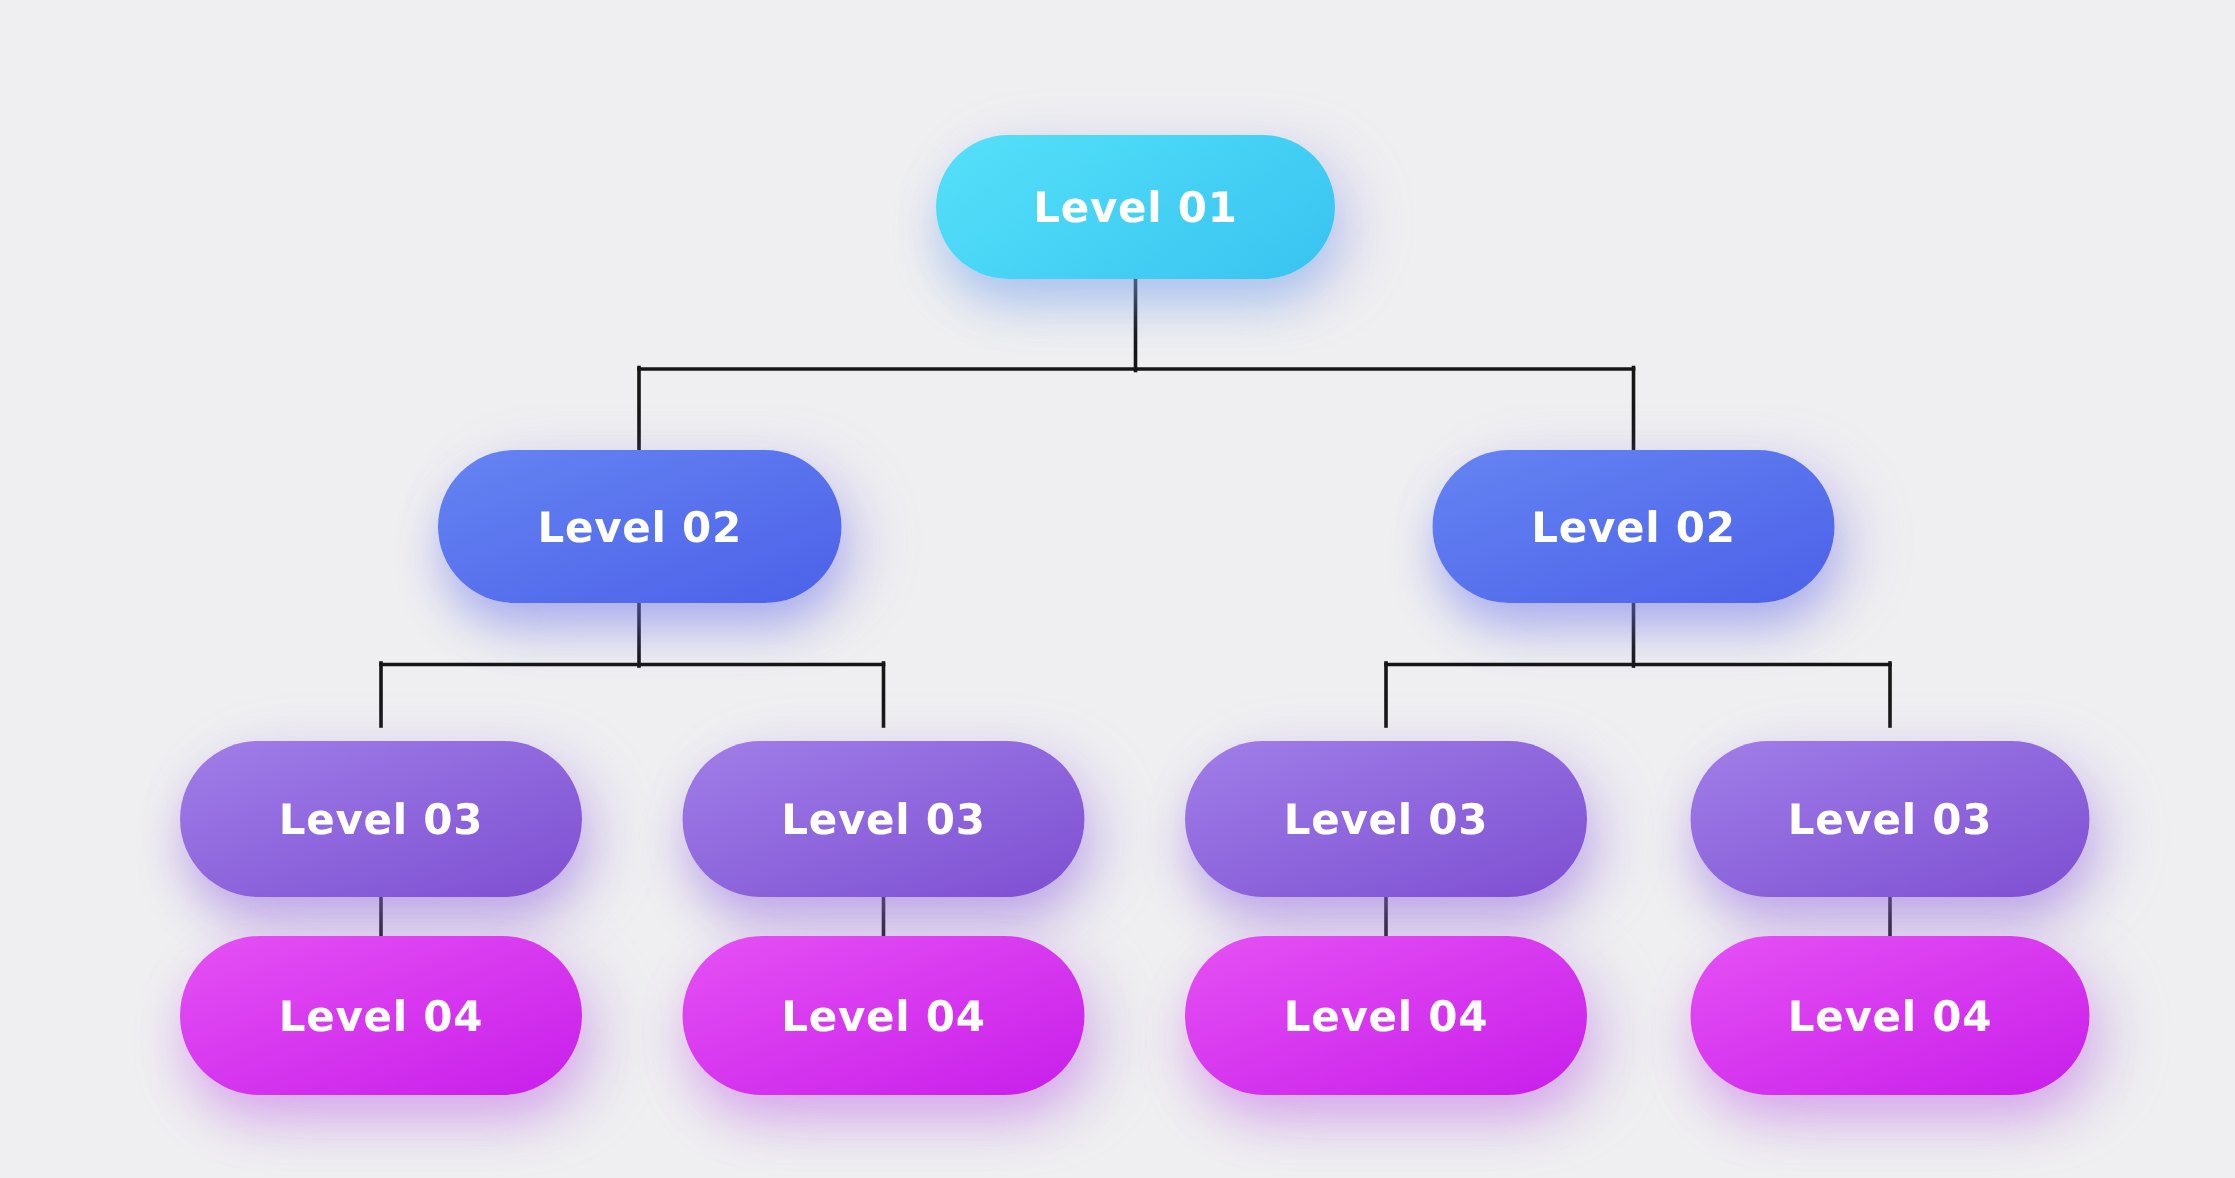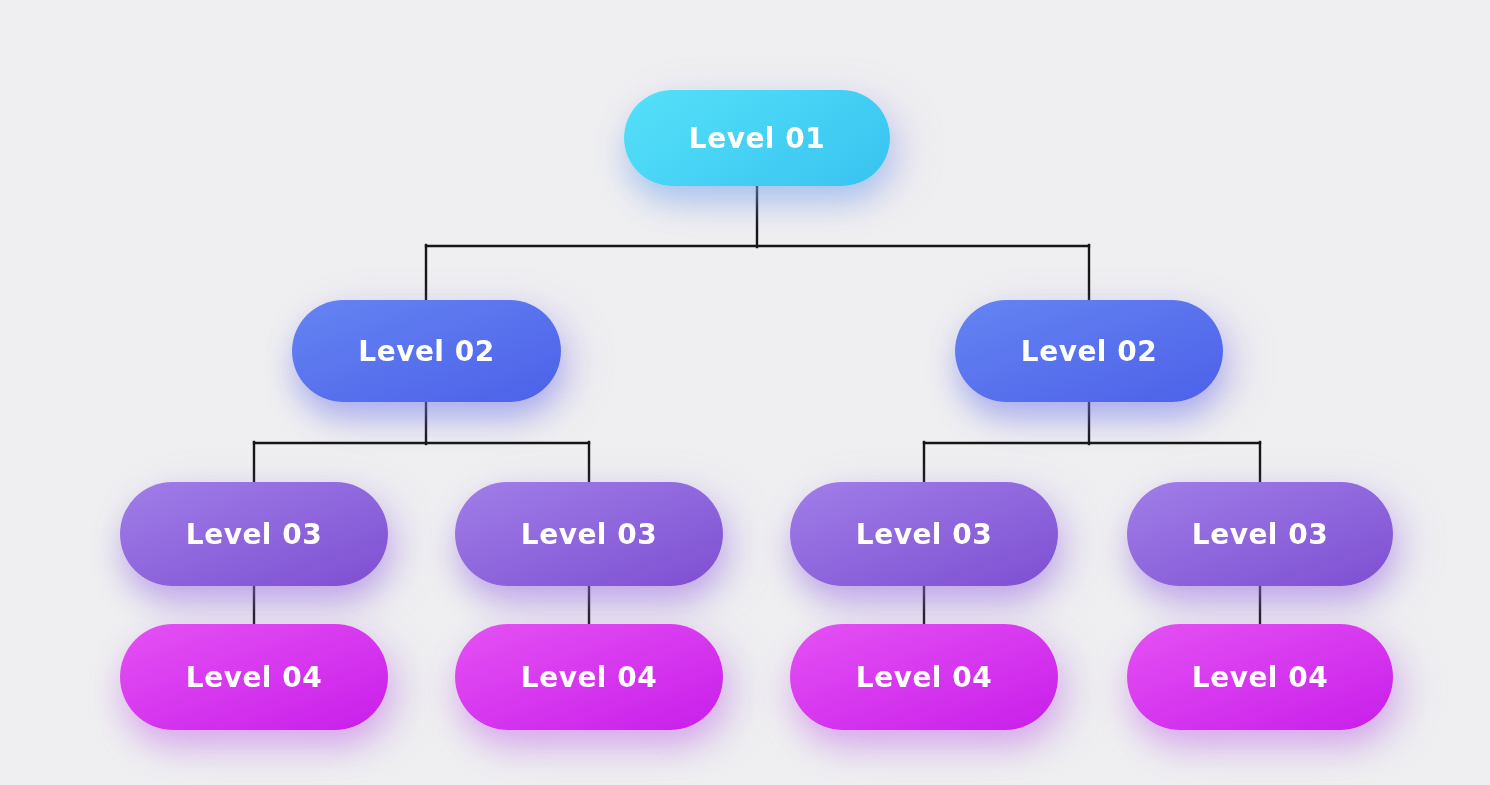--- a/index.html
+++ b/index.html
@@ -49,20 +49,21 @@
     background-image: linear-gradient(145deg, var(--level1-from, #55e1f9), var(--level1-to, #37c3f0));
     box-shadow: 0 18px 30px -2px rgba(110, 170, 240, 0.45), 14px 10px 40px rgba(160, 140, 230, 0.28);
   }
   .level-2 {
     background-image: linear-gradient(160deg, var(--level2-from, #6584f2), var(--level2-to, #4c61e9));
     box-shadow: 0 18px 30px -2px rgba(105, 120, 235, 0.42), 14px 10px 40px rgba(150, 130, 230, 0.28);
   }
   .level-3 {
     background-image: linear-gradient(160deg, var(--level3-from, #a07ee8), var(--level3-to, #7e4fd2));
     box-shadow: 0 18px 30px -2px rgba(150, 105, 225, 0.42), 14px 10px 40px rgba(165, 130, 230, 0.28);
+    margin-top: 12px;
   }
   .level-4 {
     background-image: linear-gradient(160deg, var(--level4-from, #e551f4), var(--level4-to, #c81eea));
     box-shadow: 0 18px 32px -2px rgba(200, 90, 235, 0.35), 14px 12px 42px rgba(175, 130, 225, 0.30);
   }
 
   
   #node-l1  { left: 624px;  top: 90px;  width: 266px; height: 96px;  }
   #node-l2a { left: 292px;  top: 300px; width: 269px; height: 102px; }
   #node-l2b { left: 955px;  top: 300px; width: 268px; height: 102px; }

